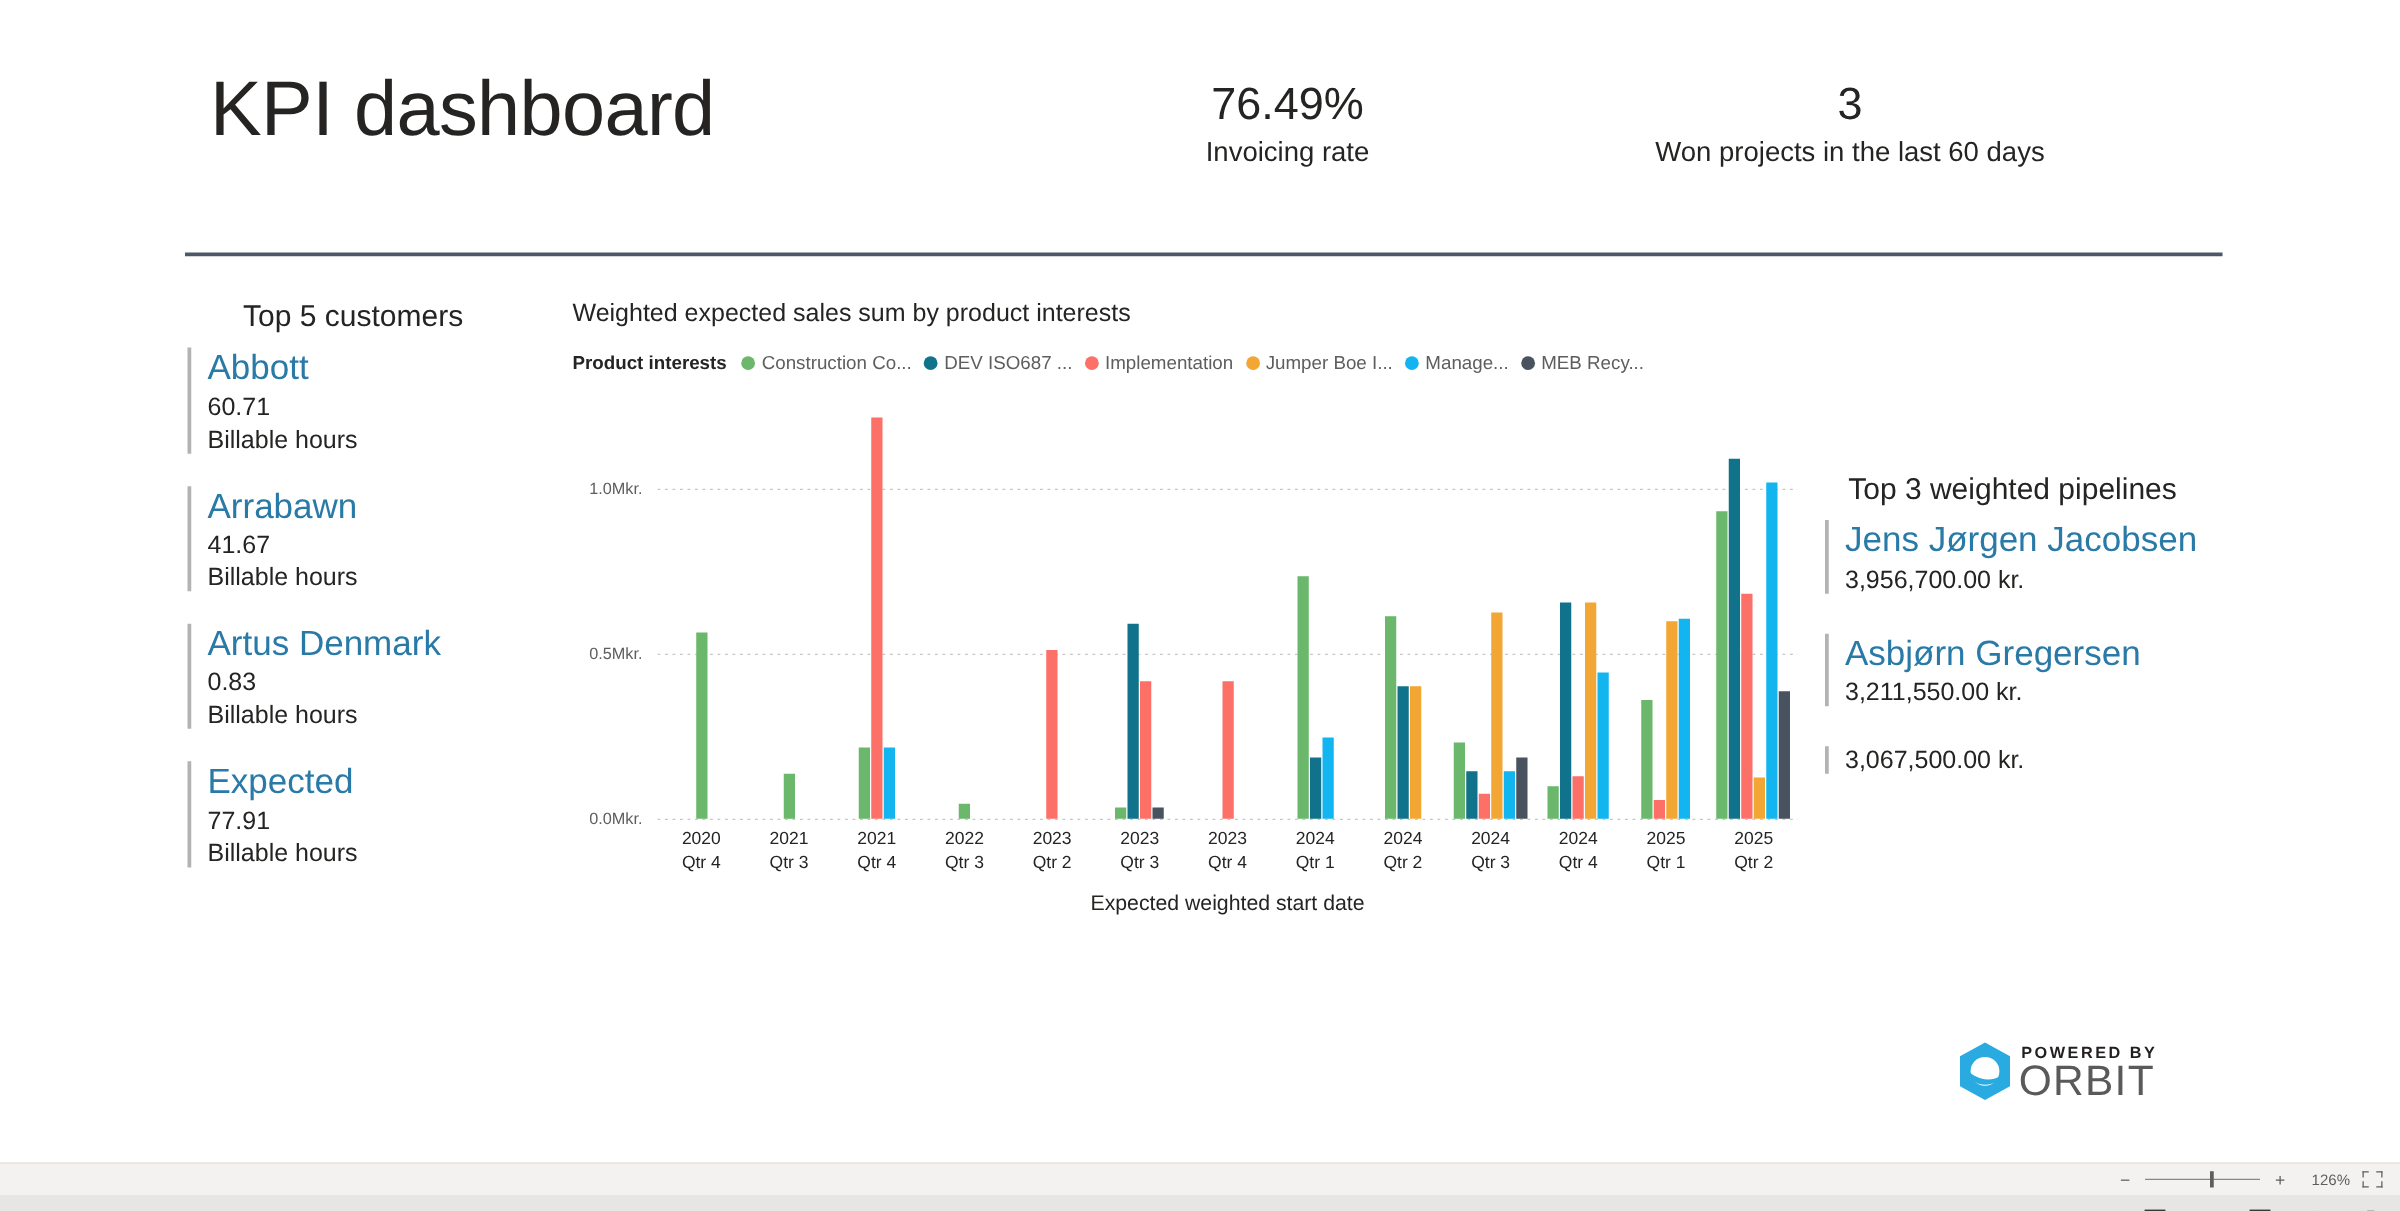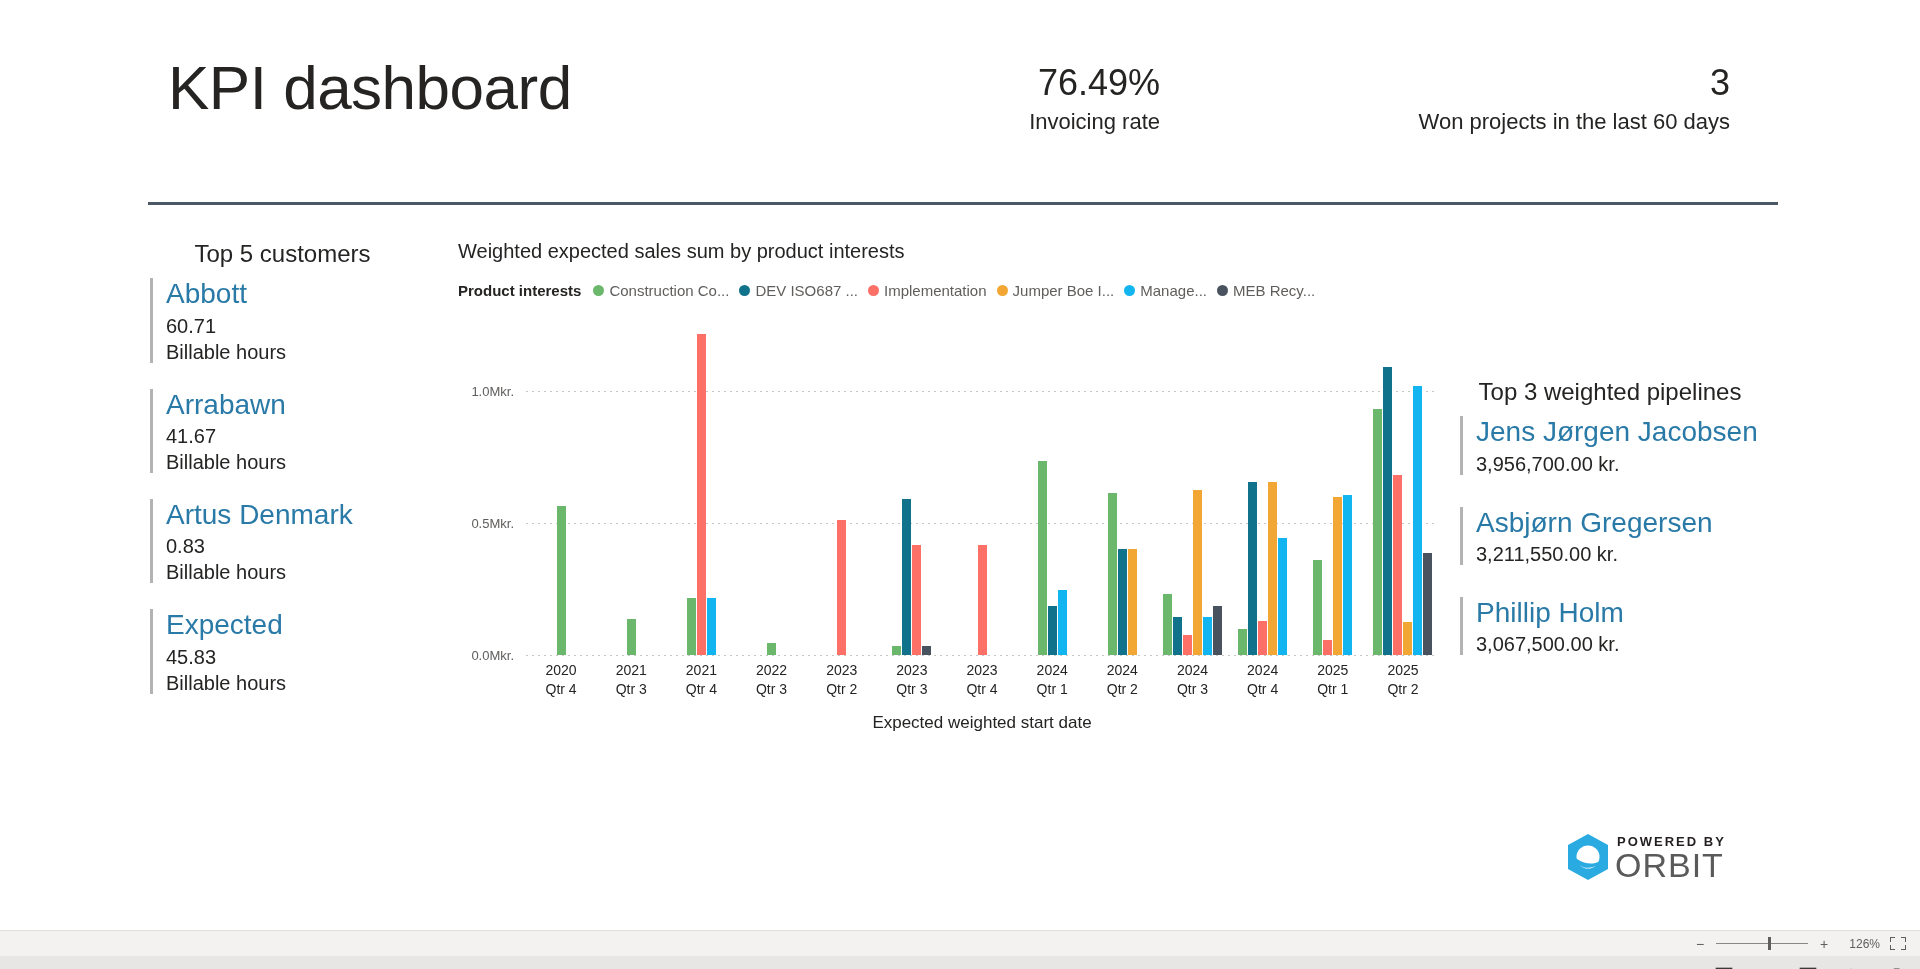--- a/index.html
+++ b/index.html
@@ -13,21 +13,21 @@
 
   
   #canvas { position:absolute; left:0; top:0; width:1920px; height:930px; background:#fff; }
 
   
   .hdr-title {
     position:absolute; left:168px; top:52px;
     font-size:62px; font-weight:400; color:#252423; letter-spacing:-0.5px;
     white-space:nowrap;
   }
-  .kpi { position:absolute; text-align:right; }
+  .kpi { position:absolute; text-align:center; }
   .kpi .kpi-value { font-size:36px; color:#252423; font-weight:400; line-height:1.15; }
   .kpi .kpi-label { font-size:22px; color:#252423; font-weight:400; margin-top:6px; }
   #kpi-invoicing { left:900px; top:62px; width:260px; }
   #kpi-won { left:1230px; top:62px; width:500px; }
 
   .hdr-rule {
     position:absolute; left:148px; top:202px; width:1630px; height:3px;
     background:#4c5866;
   }
 
@@ -174,21 +174,21 @@
             <div class="kard-value">41.67</div>
             <div class="kard-unit">Billable hours</div>
           </div>
           <div class="kard">
             <div class="kard-name">Artus Denmark</div>
             <div class="kard-value">0.83</div>
             <div class="kard-unit">Billable hours</div>
           </div>
           <div class="kard">
             <div class="kard-name">Expected</div>
-            <div class="kard-value">45.83</div>
+            <div class="kard-value">77.91</div>
             <div class="kard-unit">Billable hours</div>
           </div>
         </div>
     </div>
 
     <div id="chart-card">
       <div class="chart-title">Weighted expected sales sum by product interests</div>
 
       <div class="legend">
         <span class="legend-caption">Product interests</span>
@@ -363,21 +363,20 @@
       <div id="pipeline-list">
           <div class="kard">
             <div class="kard-name">Jens Jørgen Jacobsen</div>
             <div class="kard-value">3,956,700.00 kr.</div>
           </div>
           <div class="kard">
             <div class="kard-name">Asbjørn Gregersen</div>
             <div class="kard-value">3,211,550.00 kr.</div>
           </div>
           <div class="kard">
-            <div class="kard-name">Phillip Holm</div>
             <div class="kard-value">3,067,500.00 kr.</div>
           </div>
         </div>
     </div>
 
     <div id="orbit-logo">
       <svg width="46" height="50" viewBox="0 0 46 50">
         <polygon points="23,2 43,13 43,37 23,48 3,37 3,13" fill="#29ABE2"></polygon>
         <circle cx="23" cy="25" r="11.5" fill="#ffffff"></circle>
         <path d="M6 20 C 14 34, 34 36, 42 22 C 38 33, 24 40, 14 33 C 9 30, 6 25, 6 20 Z" fill="#29ABE2"></path>

